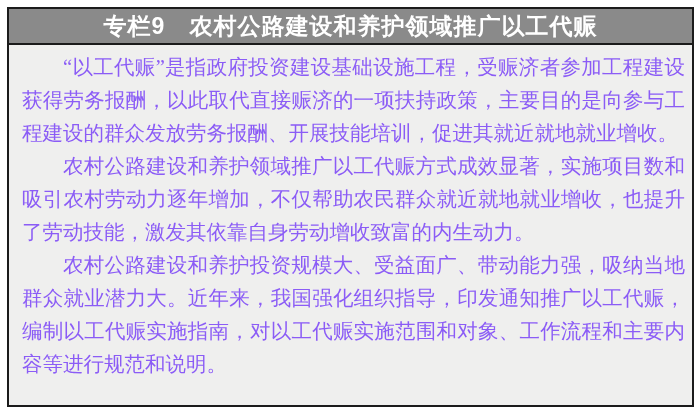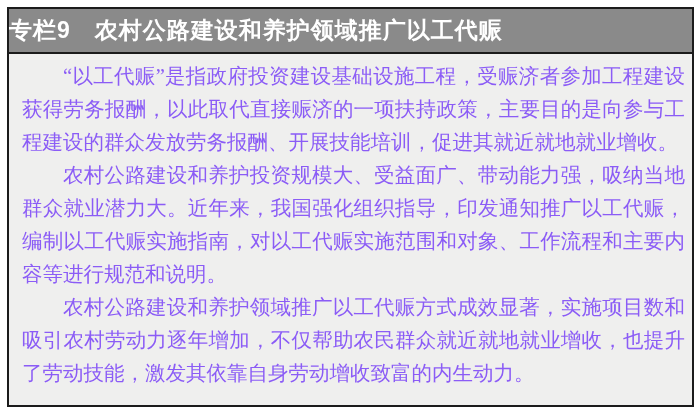--- a/index.html
+++ b/index.html
@@ -21,26 +21,27 @@
     position: absolute;
     left: 7px;
     top: 7px;
     width: 687px;
     height: 400px;
     box-sizing: border-box;
     border: 2.5px solid #1b1b1b;
     background: #efefee;
   }
   .column-header {
-    height: 45px;
+    height: 36px;
     box-sizing: border-box;
     background: #8a8a8a;
     border-bottom: 2px solid #1b1b1b;
     display: flex;
     align-items: center;
+    justify-content: center;
   }
   .column-title {
     font-family: "Liberation Sans", "DejaVu Sans", sans-serif;
     font-weight: bold;
     font-size: 23px;
     color: #ffffff;
     letter-spacing: 1px;
     white-space: nowrap;
   }
   .column-body {
@@ -62,17 +63,17 @@
 </head>
 <body>
 
 <div class="page">
   <div class="column-box">
     <div class="column-header">
       <span class="column-title">专栏9　农村公路建设和养护领域推广以工代赈</span>
     </div>
     <div class="column-body">
       <p>“以工代赈”是指政府投资建设基础设施工程，受赈济者参加工程建设获得劳务报酬，以此取代直接赈济的一项扶持政策，主要目的是向参与工程建设的群众发放劳务报酬、开展技能培训，促进其就近就地就业增收。</p>
+      <p>农村公路建设和养护领域推广以工代赈方式成效显著，实施项目数和吸引农村劳动力逐年增加，不仅帮助农民群众就近就地就业增收，也提升了劳动技能，激发其依靠自身劳动增收致富的内生动力。</p>
       <p>农村公路建设和养护投资规模大、受益面广、带动能力强，吸纳当地群众就业潜力大。近年来，我国强化组织指导，印发通知推广以工代赈，编制以工代赈实施指南，对以工代赈实施范围和对象、工作流程和主要内容等进行规范和说明。</p>
-      <p>农村公路建设和养护领域推广以工代赈方式成效显著，实施项目数和吸引农村劳动力逐年增加，不仅帮助农民群众就近就地就业增收，也提升了劳动技能，激发其依靠自身劳动增收致富的内生动力。</p>
     </div>
   </div>
 </div>
 
 </body></html>

